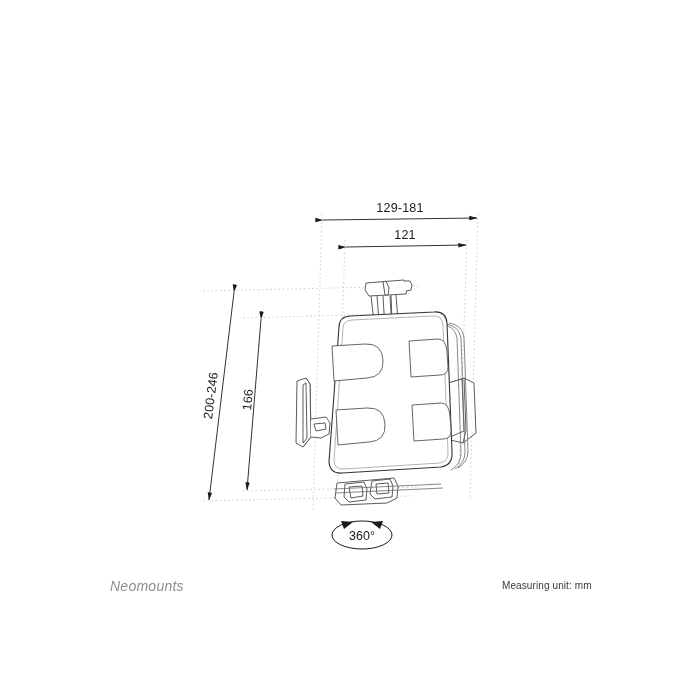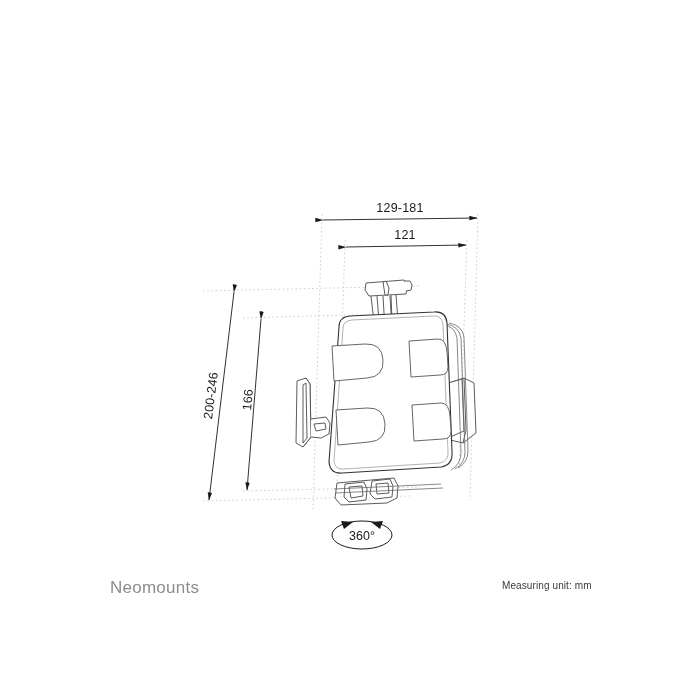--- a/index.html
+++ b/index.html
@@ -36,24 +36,25 @@
   .rot-text {
     font-family: "Liberation Sans", sans-serif;
     font-size: 12.5px;
     fill: #1a1a1a;
   }
   .brand {
     position: absolute;
     left: 110px;
     top: 578px;
     font-family: "Liberation Sans", sans-serif;
-    font-size: 17px;
+    font-size: 14px;
     color: #8d8d8d;
     letter-spacing: 0.25px;
     white-space: nowrap;
+    font-style: italic;
   }
   .unit {
     position: absolute;
     left: 502px;
     top: 580px;
     font-family: "Liberation Sans", sans-serif;
     font-size: 10px;
     color: #3a3a3a;
     letter-spacing: 0.1px;
     white-space: nowrap;

